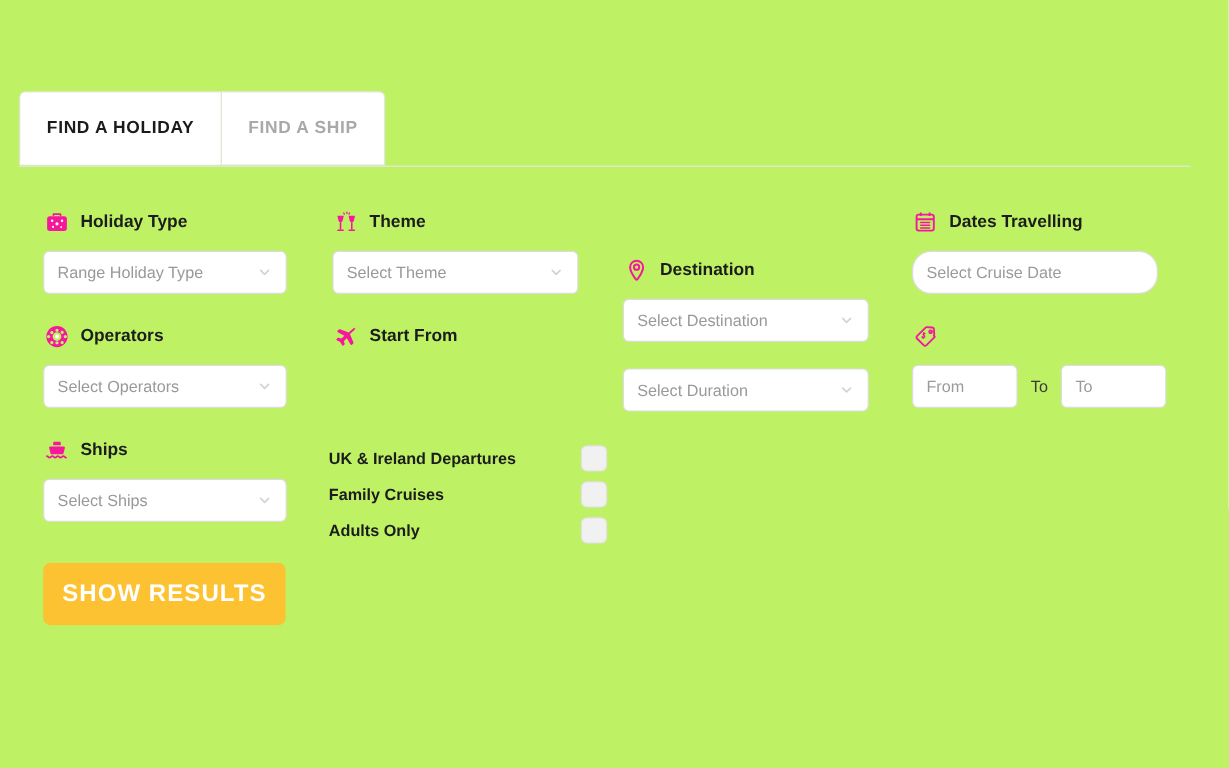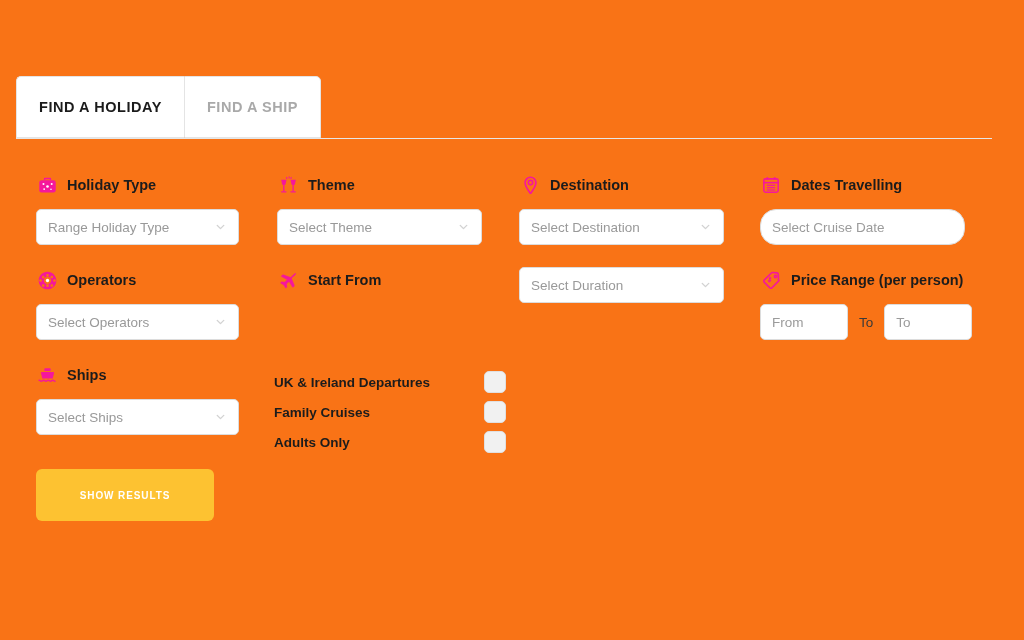--- a/index.html
+++ b/index.html
@@ -10,21 +10,21 @@
     height: 640px;
     background: #ffffff;
     font-family: "Liberation Sans", sans-serif;
     overflow: hidden;
   }
 
   .page {
     position: relative;
     width: 1024px;
     height: 640px;
-    background: #f97316;
+    background: #bef264;
   }
 
   
   .tabs {
     position: absolute;
     left: 16px;
     top: 76px;
     display: flex;
     align-items: flex-end;
   }
@@ -71,21 +71,21 @@
   .field-row {
     position: relative;
     height: 95px;
   }
   .field {
     position: absolute;
     top: 12px;
   }
   .col1 { left: 36px; }
   .col2 { left: 277px; }
-  .col3 { left: 519px; }
+  .col3 { left: 519px; margin-top: 40px; }
   .col4 { left: 760px; }
 
   .field-label {
     display: flex;
     align-items: center;
     gap: 9px;
     height: 26px;
     margin-bottom: 11px;
   }
   .field-label .label-text {
@@ -203,28 +203,28 @@
     background: #f1f1f1;
     border-radius: 5px;
     flex: 0 0 22px;
   }
 
   
   .submit-btn {
     position: absolute;
     left: 36px;
     top: 309px;
-    width: 178px;
+    width: 202px;
     height: 52px;
     background: #fdc231;
     color: #ffffff;
     border: none;
     border-radius: 6px;
     font-family: "Liberation Sans", sans-serif;
-    font-size: 10px;
+    font-size: 20px;
     font-weight: bold;
     letter-spacing: 0.9px;
     cursor: pointer;
   }
 </style>
 </head>
 <body>
 
 <div class="page">
 
@@ -382,21 +382,20 @@
         <div class="field-label">
           <span class="icon">
             <svg width="21" height="21" viewBox="0 0 24 24" fill="none" stroke="currentColor" stroke-width="1.8" stroke-linejoin="round">
               <path d="M20.6 12.2L12.4 20.4c-.6.6-1.6.6-2.2 0l-6.6-6.6c-.6-.6-.6-1.6 0-2.2l8.2-8.2c.3-.3.75-.48 1.2-.45l5.2.35c.8.05 1.45.7 1.5 1.5l.35 5.2c.03.45-.15.9-.45 1.2z"></path>
               <circle cx="16.6" cy="7.4" r="1.35"></circle>
               <path d="M11.1 9.3c-1.1-.55-2.1.55-1.1 1.45.95.85 1.25 1.15.5 1.85-.75.7-1.75.3-2-.3" stroke-width="1.5" stroke-linecap="round"></path>
               <line x1="10.1" y1="8.2" x2="10.1" y2="9.2" stroke-width="1.3" stroke-linecap="round"></line>
               <line x1="9.4" y1="12.6" x2="9.4" y2="13.6" stroke-width="1.3" stroke-linecap="round"></line>
             </svg>
           </span>
-          <span class="label-text">Price Range (per person)</span>
         </div>
         <div class="price-row">
           <input class="price-input" type="text" value="" placeholder="From" style="">
           <span class="price-sep">To</span>
           <input class="price-input" type="text" value="" placeholder="To" style="">
         </div>
       </div>
 
     </div>
 

